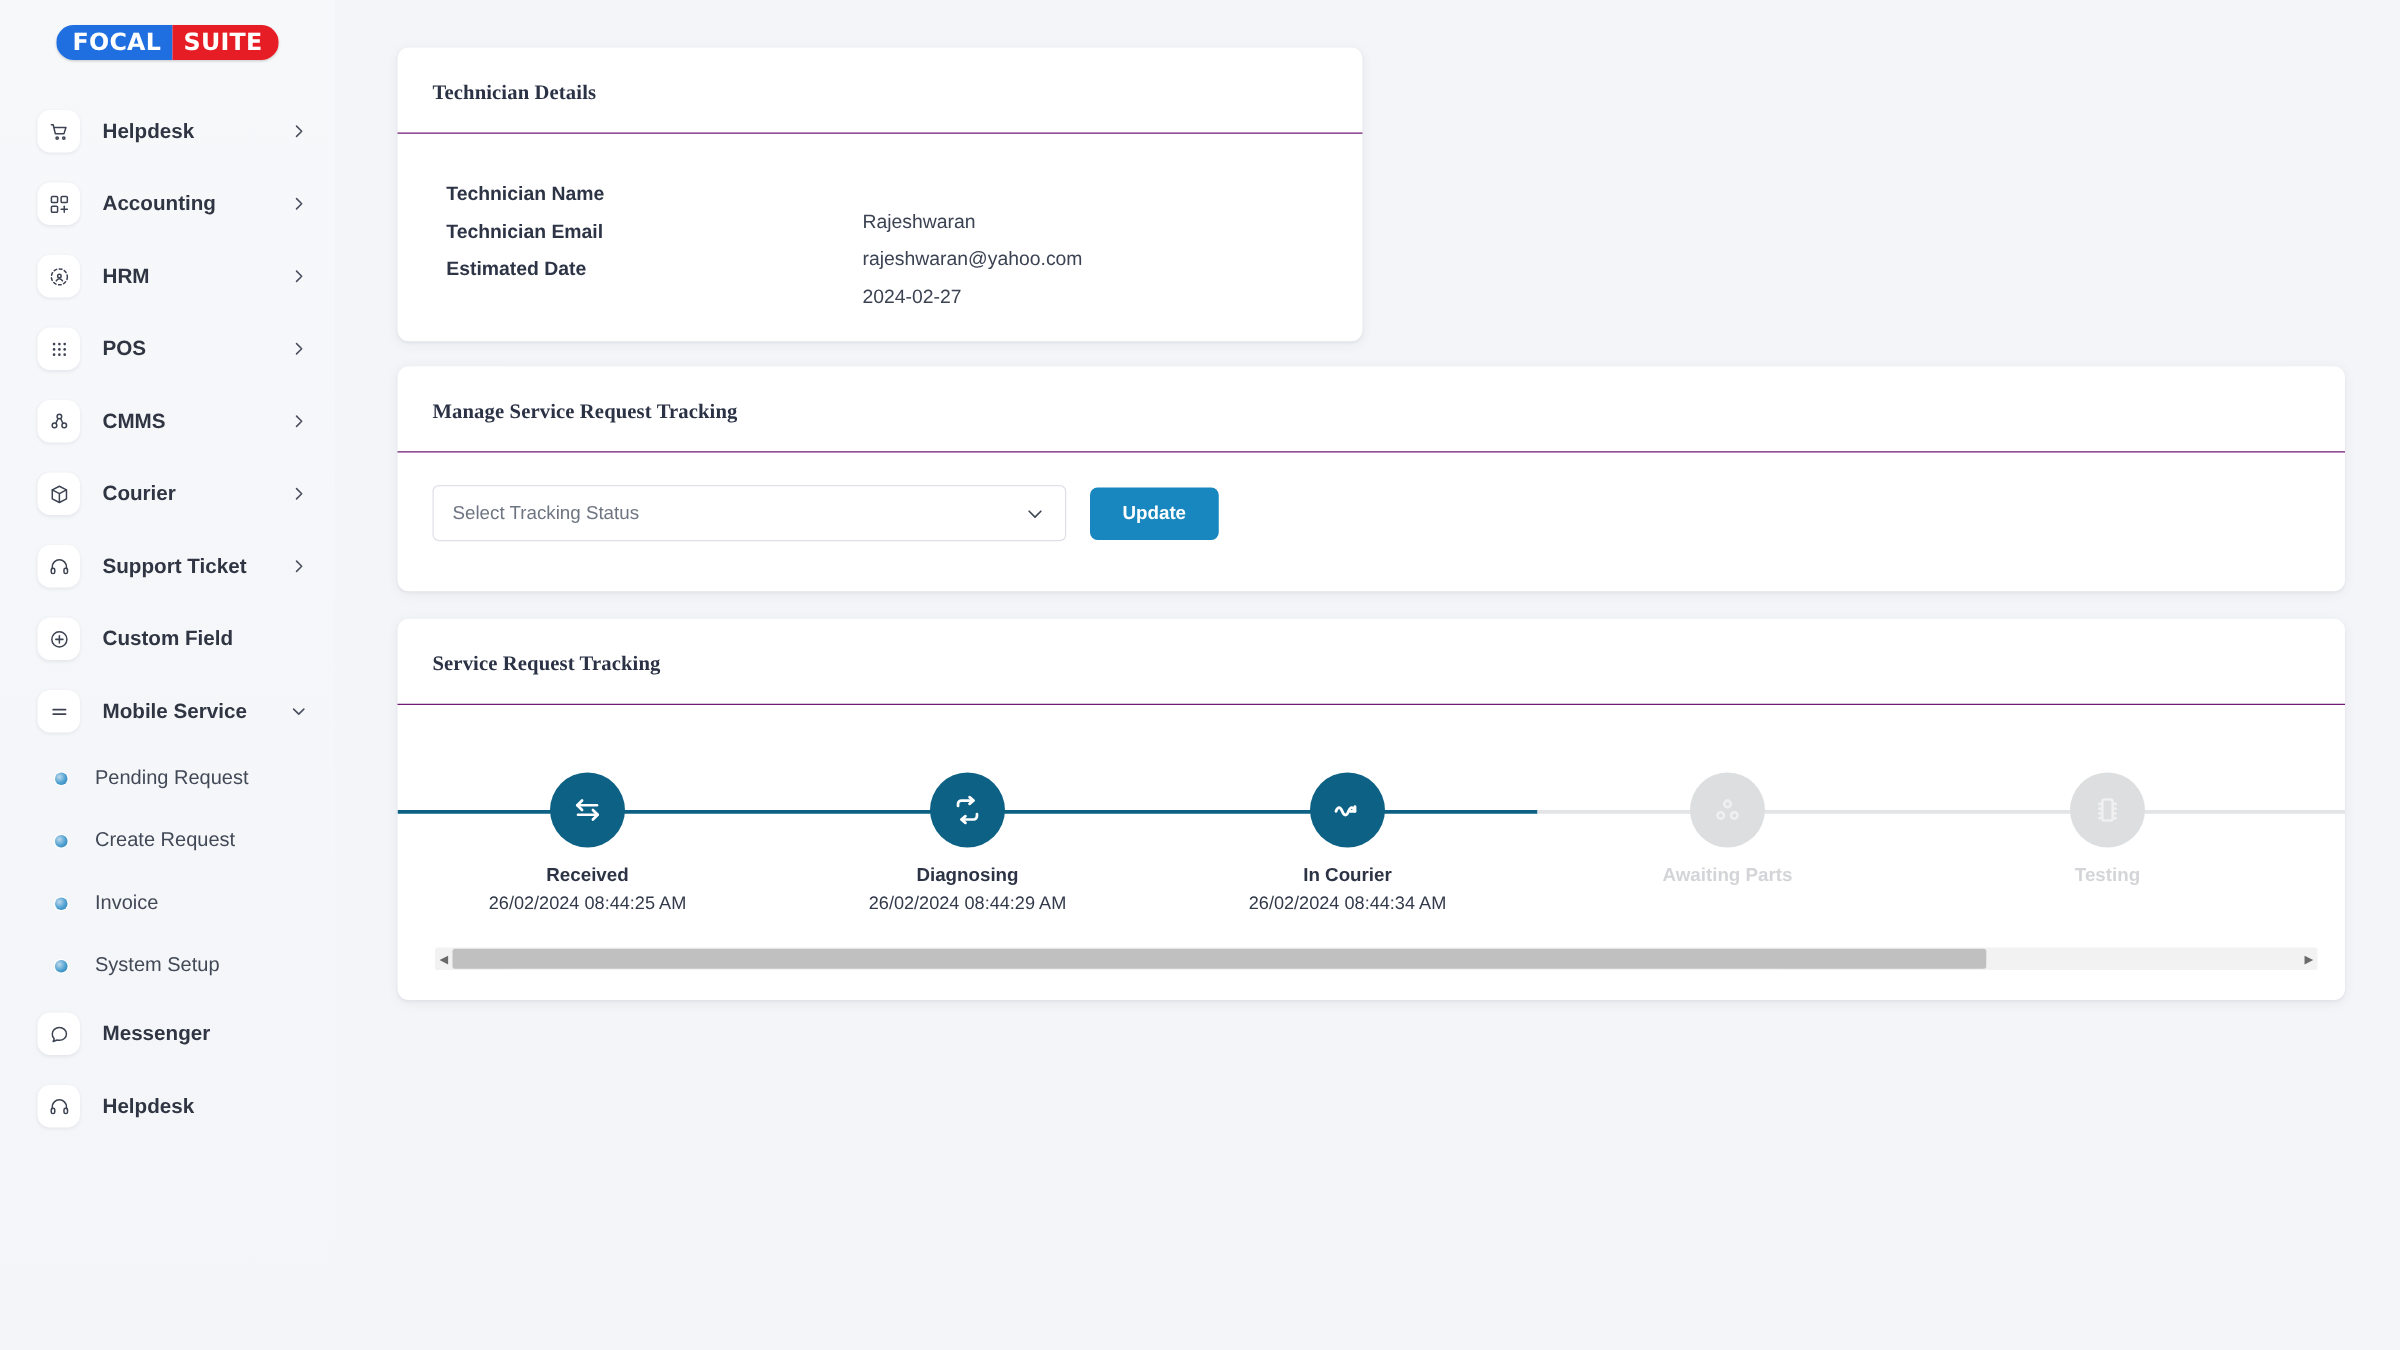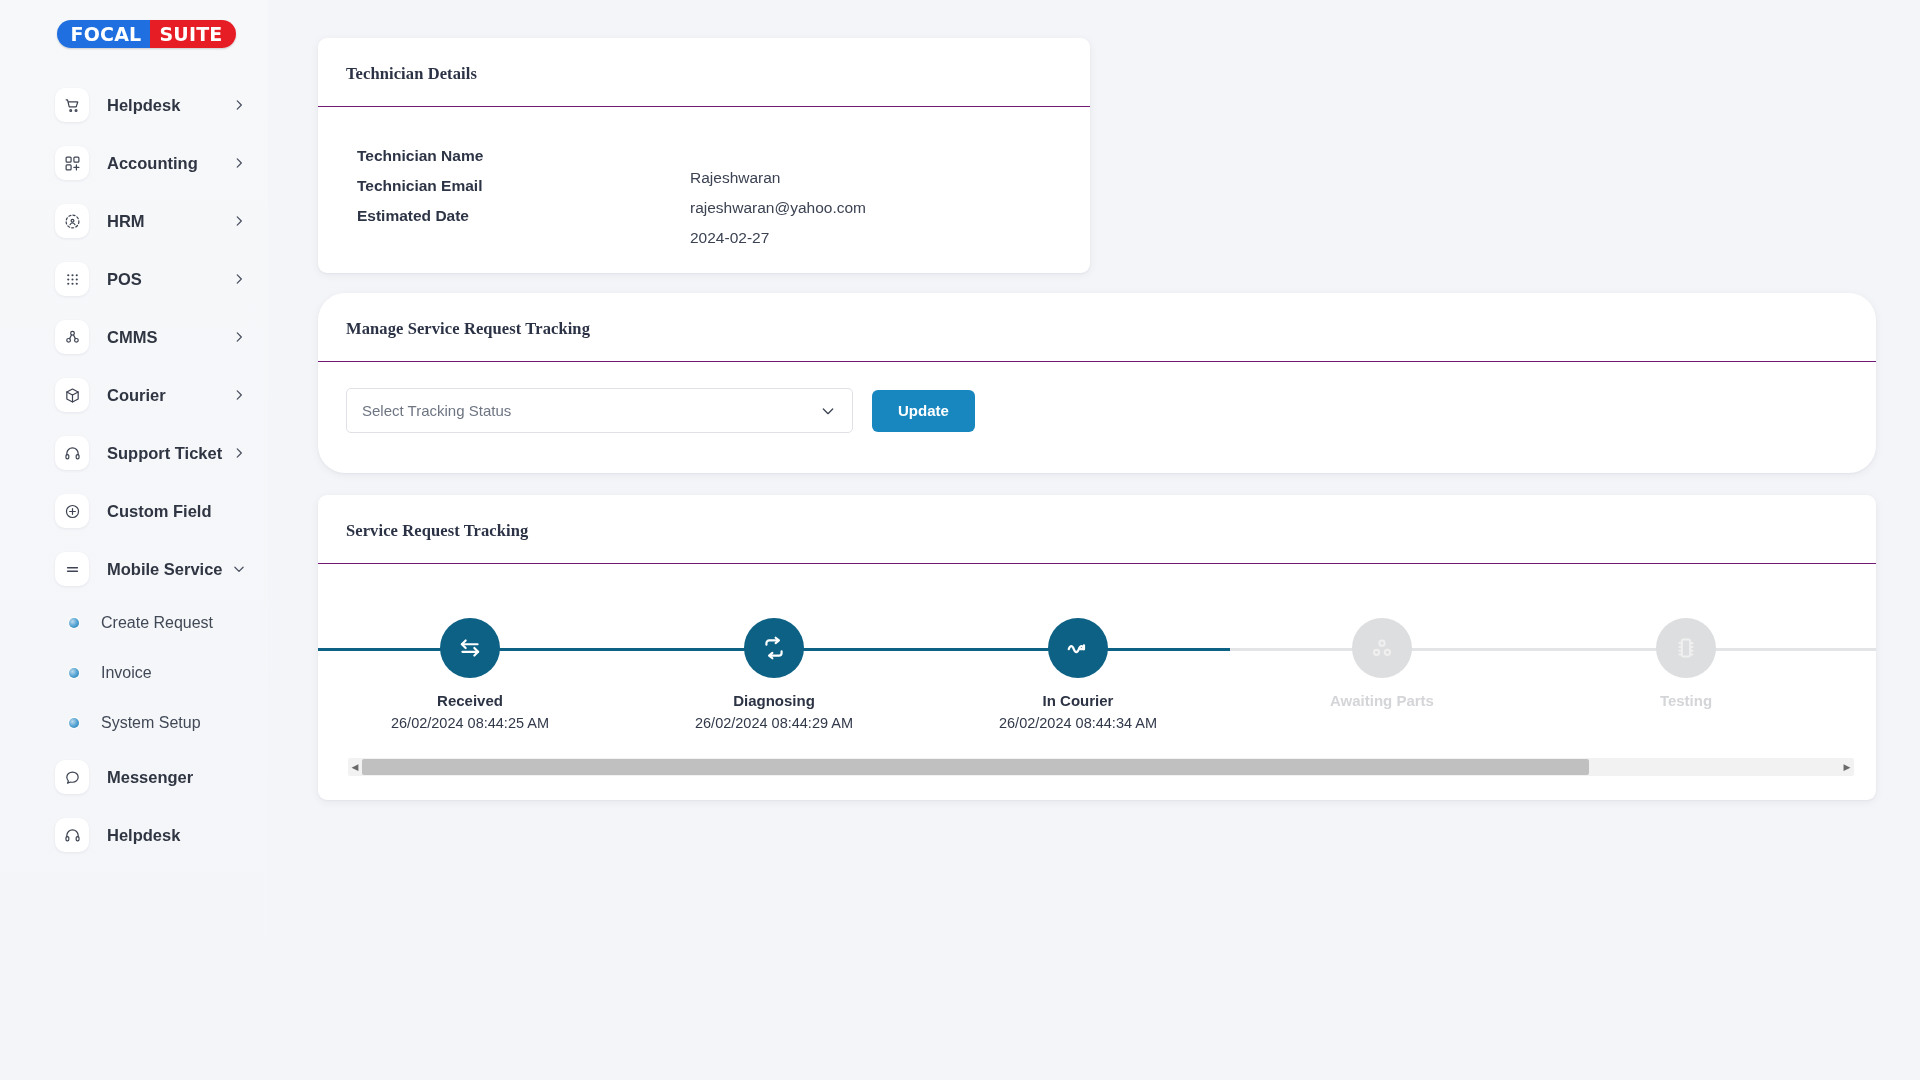--- a/index.html
+++ b/index.html
@@ -8,21 +8,20 @@
     background: #f4f5f8;
     font-family: "Liberation Sans", sans-serif;
     overflow: hidden;
   }
 
   
   #sidebar {
     position: absolute; left: 0; top: 0;
     width: 268px; height: 1080px;
     background: linear-gradient(180deg,#f7f8fa 0%, #f4f5f8 100%);
-    padding-left: 25px;
   }
   #logo-wrap {
     height: 68px;
     display: flex; align-items: center; justify-content: center;
   }
   .logo {
     display: inline-flex; align-items: stretch;
     border-radius: 14px; overflow: hidden;
     height: 28px; box-shadow: 0 1px 2px rgba(0,0,0,.18);
   }
@@ -104,21 +103,21 @@
   #tech-card { width: 772px; }
   #tech-body { padding: 34px 28px 42px 17px; }
   .tech-row { display: flex; align-items: center; height: 30px; }
   .tech-key {
     width: 355px; padding-left: 22px;
     font-size: 15.5px; font-weight: bold; color: #2d3446;
   }
   .tech-val { font-size: 15.5px; color: #3b4252; margin-top: 43px; }
 
   
-  #manage-card { margin-top: 20px; width: 100%; border-radius: 27px; }
+  #manage-card { margin-top: 20px; width: 100%; }
   #manage-body {
     padding: 26px 28px 40px 28px;
     display: flex; align-items: center; gap: 19px;
   }
   .select-box {
     width: 507px; height: 45px;
     border: 1px solid #dfe1e7; border-radius: 5px;
     background: #fff;
     display: flex; align-items: center;
     padding: 0 16px 0 15px;
@@ -351,20 +350,24 @@
         </svg>
       </span>
       <span class="nav-label">Mobile Service</span>
       <span class="nav-caret">
         <svg viewBox="0 0 24 24" fill="none" stroke="currentColor" stroke-width="2.2" stroke-linecap="round" stroke-linejoin="round">
             <polyline points="5 9 12 16 19 9"></polyline>
           </svg>
       </span>
     </div>
 
+    <div class="sub-item">
+      <span class="dot"></span>
+      <span class="sub-label">Pending Request</span>
+    </div>
     <div class="sub-item">
       <span class="dot"></span>
       <span class="sub-label">Create Request</span>
     </div>
     <div class="sub-item">
       <span class="dot"></span>
       <span class="sub-label">Invoice</span>
     </div>
     <div class="sub-item">
       <span class="dot"></span>

